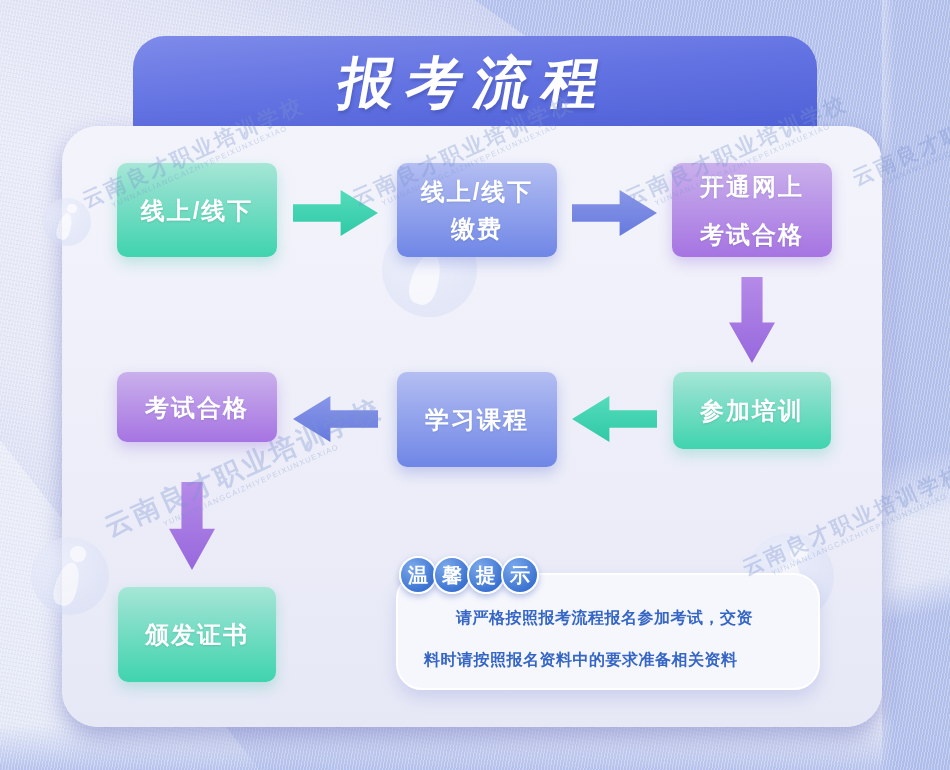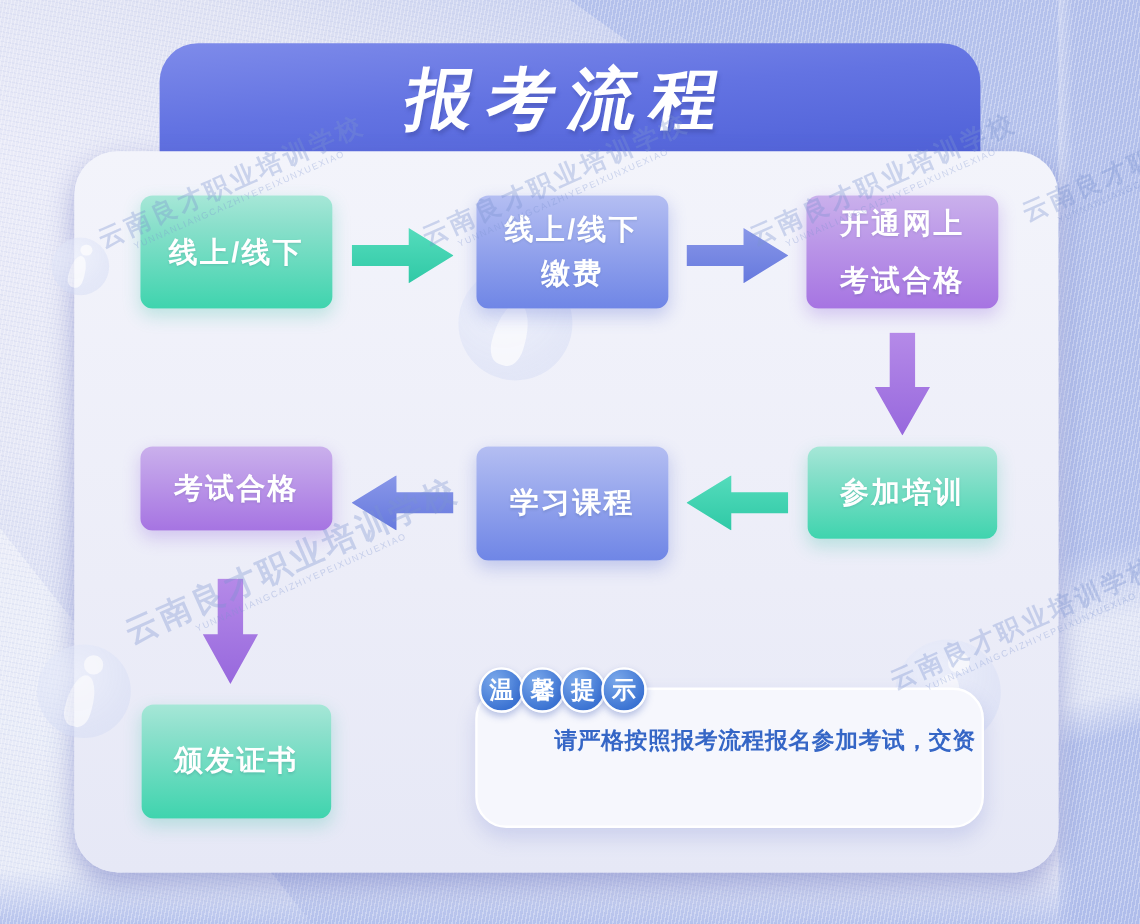--- a/index.html
+++ b/index.html
@@ -45,21 +45,21 @@
   .arrow{position:absolute;z-index:3;}
   .ar{clip-path:polygon(0 31%,56% 31%,56% 0,100% 50%,56% 100%,56% 69%,0 69%);}
   .al{clip-path:polygon(100% 31%,44% 31%,44% 0,0 50%,44% 100%,44% 69%,100% 69%);}
   .ad{clip-path:polygon(27% 0,73% 0,73% 53%,100% 53%,50% 100%,0 53%,27% 53%);}
   .c-teal{background:linear-gradient(180deg,#55dcbc,#2fc9a6);}
   .c-blue{background:linear-gradient(180deg,#8997e8,#6679de);}
   .c-purple{background:linear-gradient(180deg,#b58ae8,#9768dd);}
   
   .tips-box{position:absolute;left:334px;top:447px;width:424px;height:117px;border-radius:26px;
     background:#f6f7fd;border:2px solid #ffffff;box-shadow:0 8px 16px rgba(110,125,205,.22);z-index:5;box-sizing:border-box;}
-  .tips-text{margin:22px 18px 0 26px;font-size:19px;font-weight:bold;color:#3566c6;
+  .tips-text{margin:22px 18px 0 26px;font-size:16px;font-weight:bold;color:#3566c6;
     line-height:42px;letter-spacing:.5px;}
   .tips-text .l1{text-indent:2em;white-space:nowrap;}
   .tips-text .l2{white-space:nowrap;}
   .badge-c{position:absolute;top:430px;width:38px;height:38px;border-radius:50%;
     background:radial-gradient(circle at 32% 26%,#7aa8ea,#3a72d2 75%);
     border:2px solid #fff;box-shadow:0 3px 6px rgba(60,90,180,.35);color:#fff;font-size:20px;
     font-weight:bold;display:flex;align-items:center;justify-content:center;z-index:6;box-sizing:border-box;}
   
   .wm-layer{position:absolute;inset:0;z-index:7;pointer-events:none;}
   .wm{position:absolute;transform:rotate(-24deg);color:rgba(124,146,208,.34);
@@ -137,20 +137,21 @@
     </div>
 
     <div class="arrow ad c-purple" style="left:107px;top:356px;width:46px;height:88px;"></div>
     <div class="step teal" style="left:56px;top:461px;width:158px;height:95px;">
       <span>颁发证书</span>
     </div>
 
     <div class="tips-box">
       <div class="tips-text">
         <div class="l1">请严格按照报考流程报名参加考试，交资</div>
+        <div class="l2">料时请按照报名资料中的要求准备相关资料</div>
       </div>
     </div>
     <div class="badge-c" style="left:337px;">温</div>
     <div class="badge-c" style="left:371px;">馨</div>
     <div class="badge-c" style="left:405px;">提</div>
     <div class="badge-c" style="left:439px;">示</div>
   </div>
 
   <div class="wm-layer">
     <div class="wm" style="left:75px;top:140px;">

